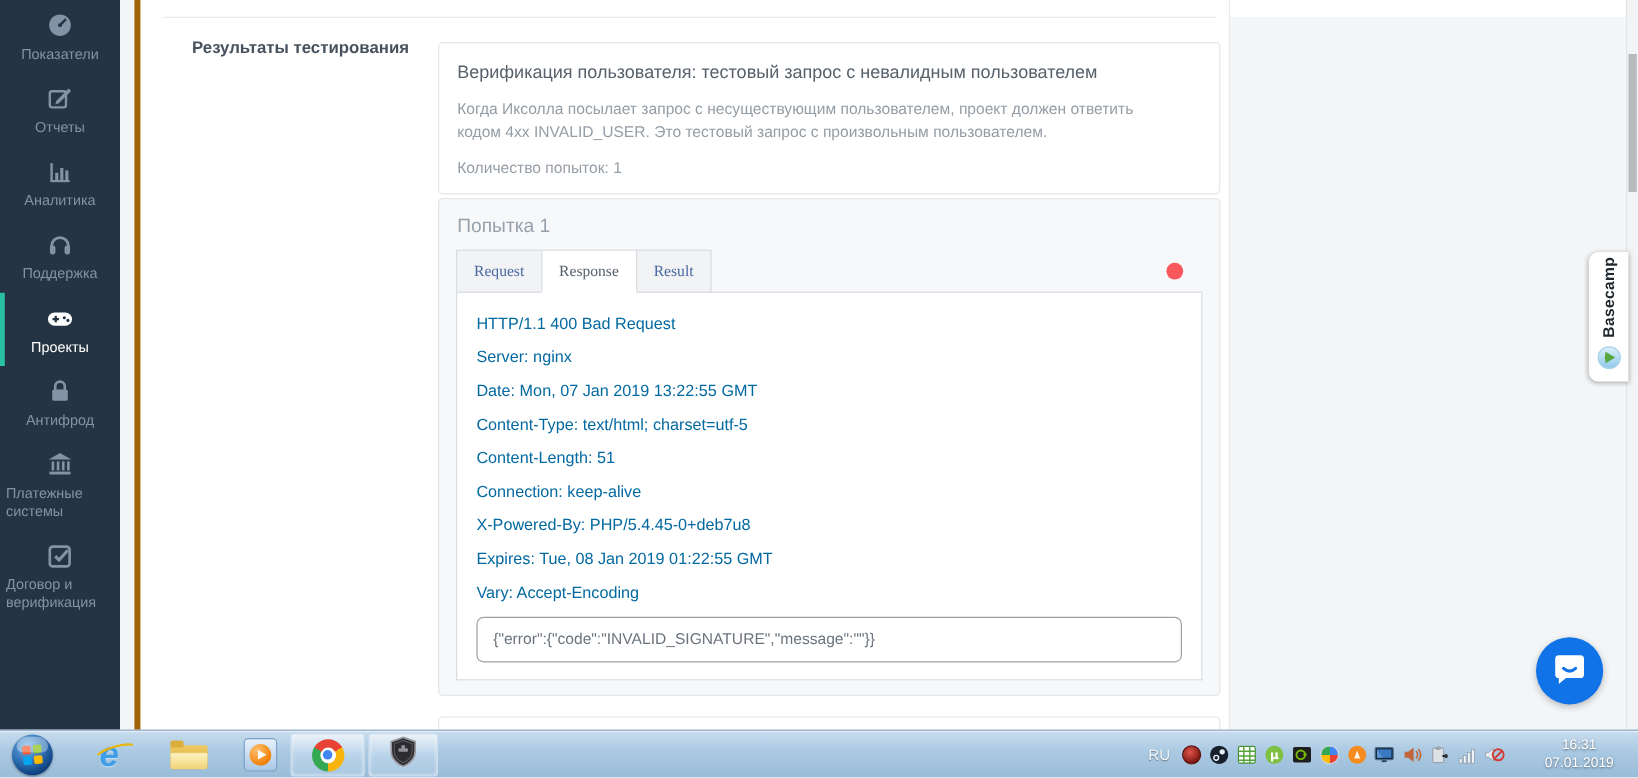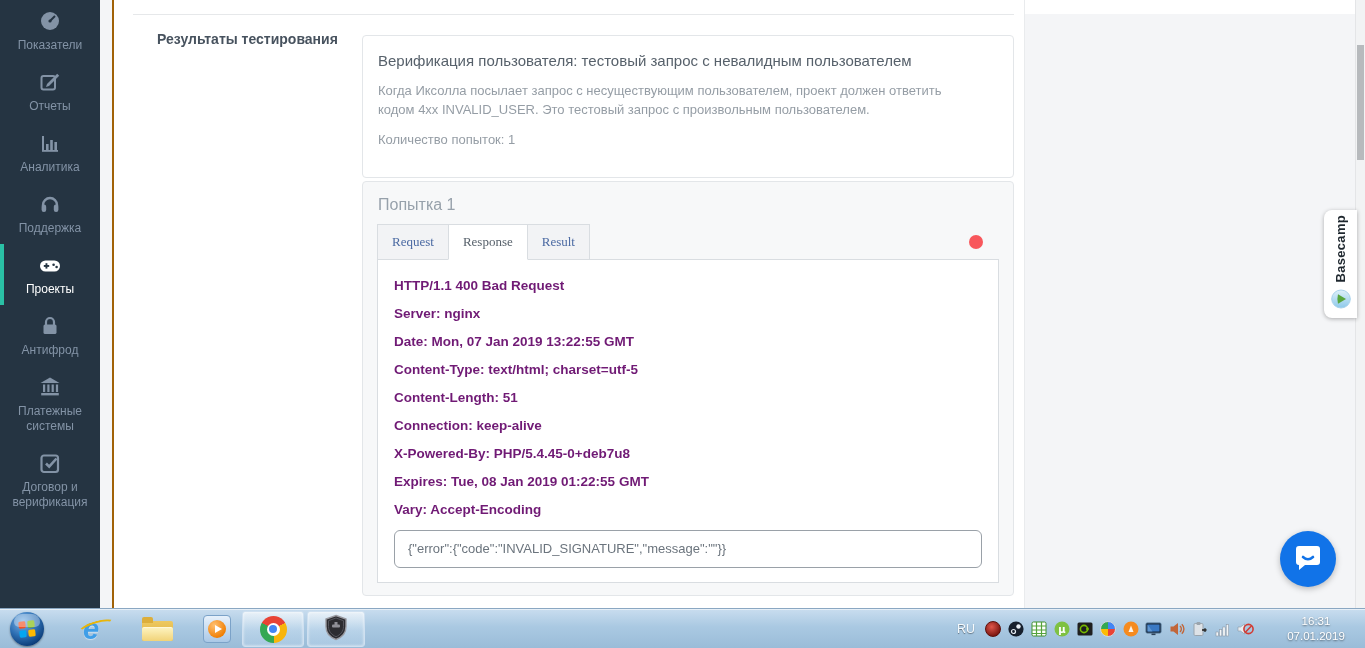--- a/index.html
+++ b/index.html
@@ -2,48 +2,48 @@
 <html><head>
 <meta charset="utf-8">
 <style>
   * { margin:0; padding:0; box-sizing:border-box; }
   html,body { width:1365px; height:648px; overflow:hidden; }
   body { position:relative; font-family:"Liberation Sans","DejaVu Sans",sans-serif; background:#f4f5f7; }
 
   
   .sidebar { position:absolute; left:0; top:0; width:100px; height:608px; background:#253442; z-index:5; }
   .side-item { position:relative; display:flex; flex-direction:column; align-items:center; padding:9px 4px 8px; color:#8393a6; cursor:pointer; }
-  .side-item .s-label { font-size:12px; line-height:15px; text-align:center; margin-top:5px; max-width:90px; }
+  .side-item .s-label { font-size:12px; line-height:15px; margin-top:5px; max-width:90px; }
   .side-item.active { color:#ffffff; }
   .side-item.active::before { content:""; position:absolute; left:0; top:0; bottom:0; width:4px; background:#2ac0a5; }
   .side-item svg { display:block; }
 
   
   .main { position:absolute; left:100px; top:0; right:0; height:608px; background:#f4f5f7; }
   .top-strip { position:absolute; left:913px; top:0; right:0; height:14px; background:#ffffff; }
-  .panel { position:absolute; left:12px; top:0; width:913px; height:608px; background:#ffffff; border-left:2px solid #a16207; border-right:1px solid #e9ebed; overflow:hidden; }
+  .panel { position:absolute; left:12px; top:0; width:913px; height:608px; background:#ffffff; border-left:5px solid #a16207; border-right:1px solid #e9ebed; overflow:hidden; }
   .divider { position:absolute; top:14px; left:19px; right:10px; border-top:1px solid #e6e8ea; }
   .section-label { position:absolute; left:43px; top:31px; font-size:14px; font-weight:700; color:#47525e; }
 
   .cards { position:absolute; left:248px; top:35px; width:652px; }
   .card { background:#fff; border:1px solid #e3e6e9; border-radius:4px; }
-  .desc-card { min-height:120px; padding:15px 15px 30px; }
+  .desc-card { min-height:120px; padding:15px 15px 14px; }
   .test-title { font-size:15px; color:#57616b; line-height:20px; }
   .test-desc { margin-top:10px; font-size:13px; line-height:19px; color:#959da5; max-width:566px; }
   .attempts { margin-top:13px; font-size:13px; color:#959da5; }
 
   .attempt-card { margin-top:3px; height:415px; background:#f7f8f9; padding:12px 14px; }
   .attempt-title { font-size:16px; color:#97a1ab; margin:2px 0 10px 1px; }
   .tabs { position:relative; display:flex; align-items:flex-end; border-bottom:1px solid #d9dde1; height:36px;font-family:Liberation Serif, serif; }
   .tab { height:36px; line-height:34px; padding:0 14px; font-size:13px; background:#f2f3f5; border:1px solid #d9dde1; color:#4a69a2; cursor:pointer; margin-bottom:-1px; }
   .tab + .tab { margin-left:-1px; }
   .tab.active { background:#ffffff; border-bottom-color:#ffffff; color:#57616b; position:relative; z-index:2; }
   .status-dot { position:absolute; right:16px; top:50%; margin-top:-7px; width:14px; height:14px; border-radius:50%; background:#f8575c; }
   .tab-content { height:323px; background:#ffffff; border:1px solid #d9dde1; border-top:none; padding:12px 16px; }
-  .resp-line { font-size:13.5px; line-height:28px; color:#701a75; white-space:nowrap;font-weight:bold; }
+  .resp-line { font-size:13.5px; line-height:28px; color:#0369a1; white-space:nowrap; }
   .json-box { margin-top:6px; height:38px; line-height:36px; border:1px solid #9aa1a8; border-radius:6px; background:#fff; padding:0 13px; font-size:13px; color:#6b747d; white-space:nowrap; overflow:hidden; }
   .partial-card { margin-top:17px; height:40px; }
 
   
   .scrollbar { position:absolute; right:0; top:0; width:10px; height:608px; background:#f2f3f4; border-left:1px solid #e4e5e7; }
   .scroll-thumb { position:absolute; left:1px; right:1px; top:45px; height:115px; background:#b7babd; }
 
   
   .basecamp { position:absolute; right:8px; top:210px; width:33px; height:108px; background:#ffffff; border-radius:8px 0 0 8px; box-shadow:0 1px 4px rgba(0,0,0,.3); z-index:40; display:flex; flex-direction:column; align-items:center; justify-content:flex-end; padding-bottom:5px; cursor:pointer; }
   .basecamp-label { writing-mode:vertical-rl; transform:rotate(180deg); font-size:13px; font-weight:700; color:#1e272e; margin-bottom:7px; letter-spacing:.3px; }

